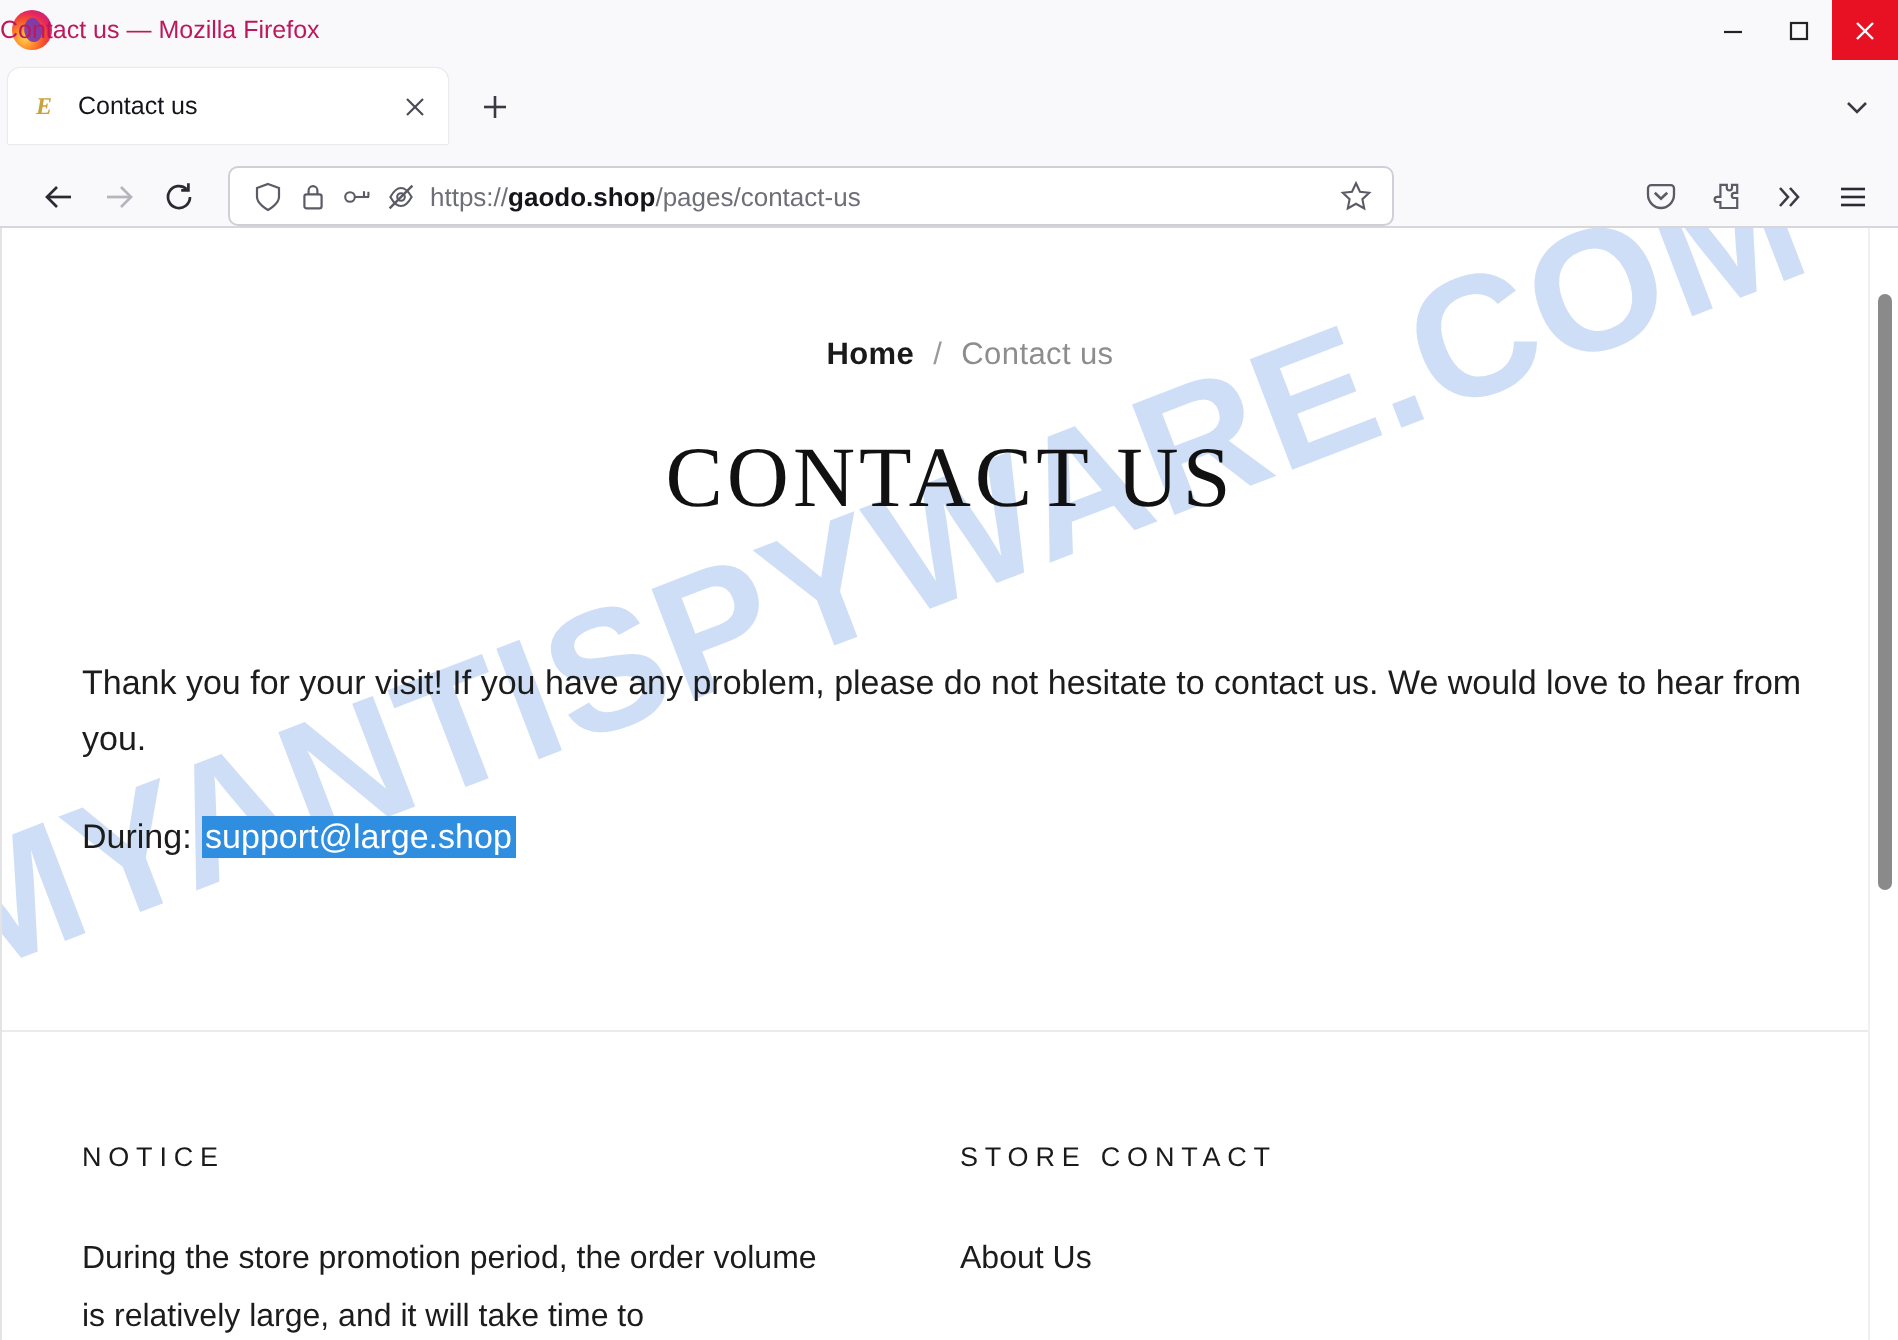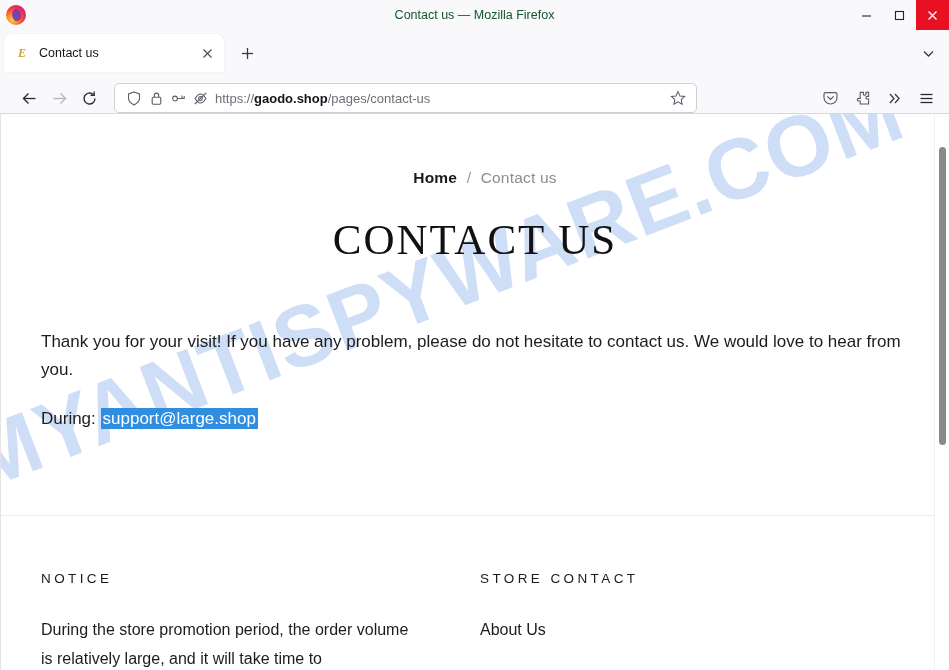--- a/index.html
+++ b/index.html
@@ -27,22 +27,22 @@
     background:
       radial-gradient(circle at 32% 72%, #ffcf4b 0%, #ff8b2d 26%, #f4512c 48%, #e8265c 66%, #bd2780 84%, #7d3cb5 100%);
   }
   .ff-logo .inner {
     position:absolute; left:7px; top:5px; width:9px; height:12px;
     background: #7a3ab0; border-radius: 60% 40% 55% 45% / 60% 50% 50% 40%;
     transform: rotate(-18deg);
     opacity:.92;
   }
   .title-text {
-    position:absolute; left:0; right:0; text-align:center;
-    font-size: 12.5px; color: #14532d; pointer-events:none;
+    position:absolute; left:0; right:0; 
+    font-size: 12.5px; color: #be185d; pointer-events:none;
     font-family: "Liberation Sans", sans-serif;
   }
   .wincontrols { margin-left:auto; display:flex; height:30px; }
   .wc { width: 33px; height: 30px; display:flex; align-items:center; justify-content:center; }
   .wc svg { display:block; }
   .wc.close { background:#e81123; }
 
   
   .tabstrip {
     height: 42px; flex: 0 0 42px;

